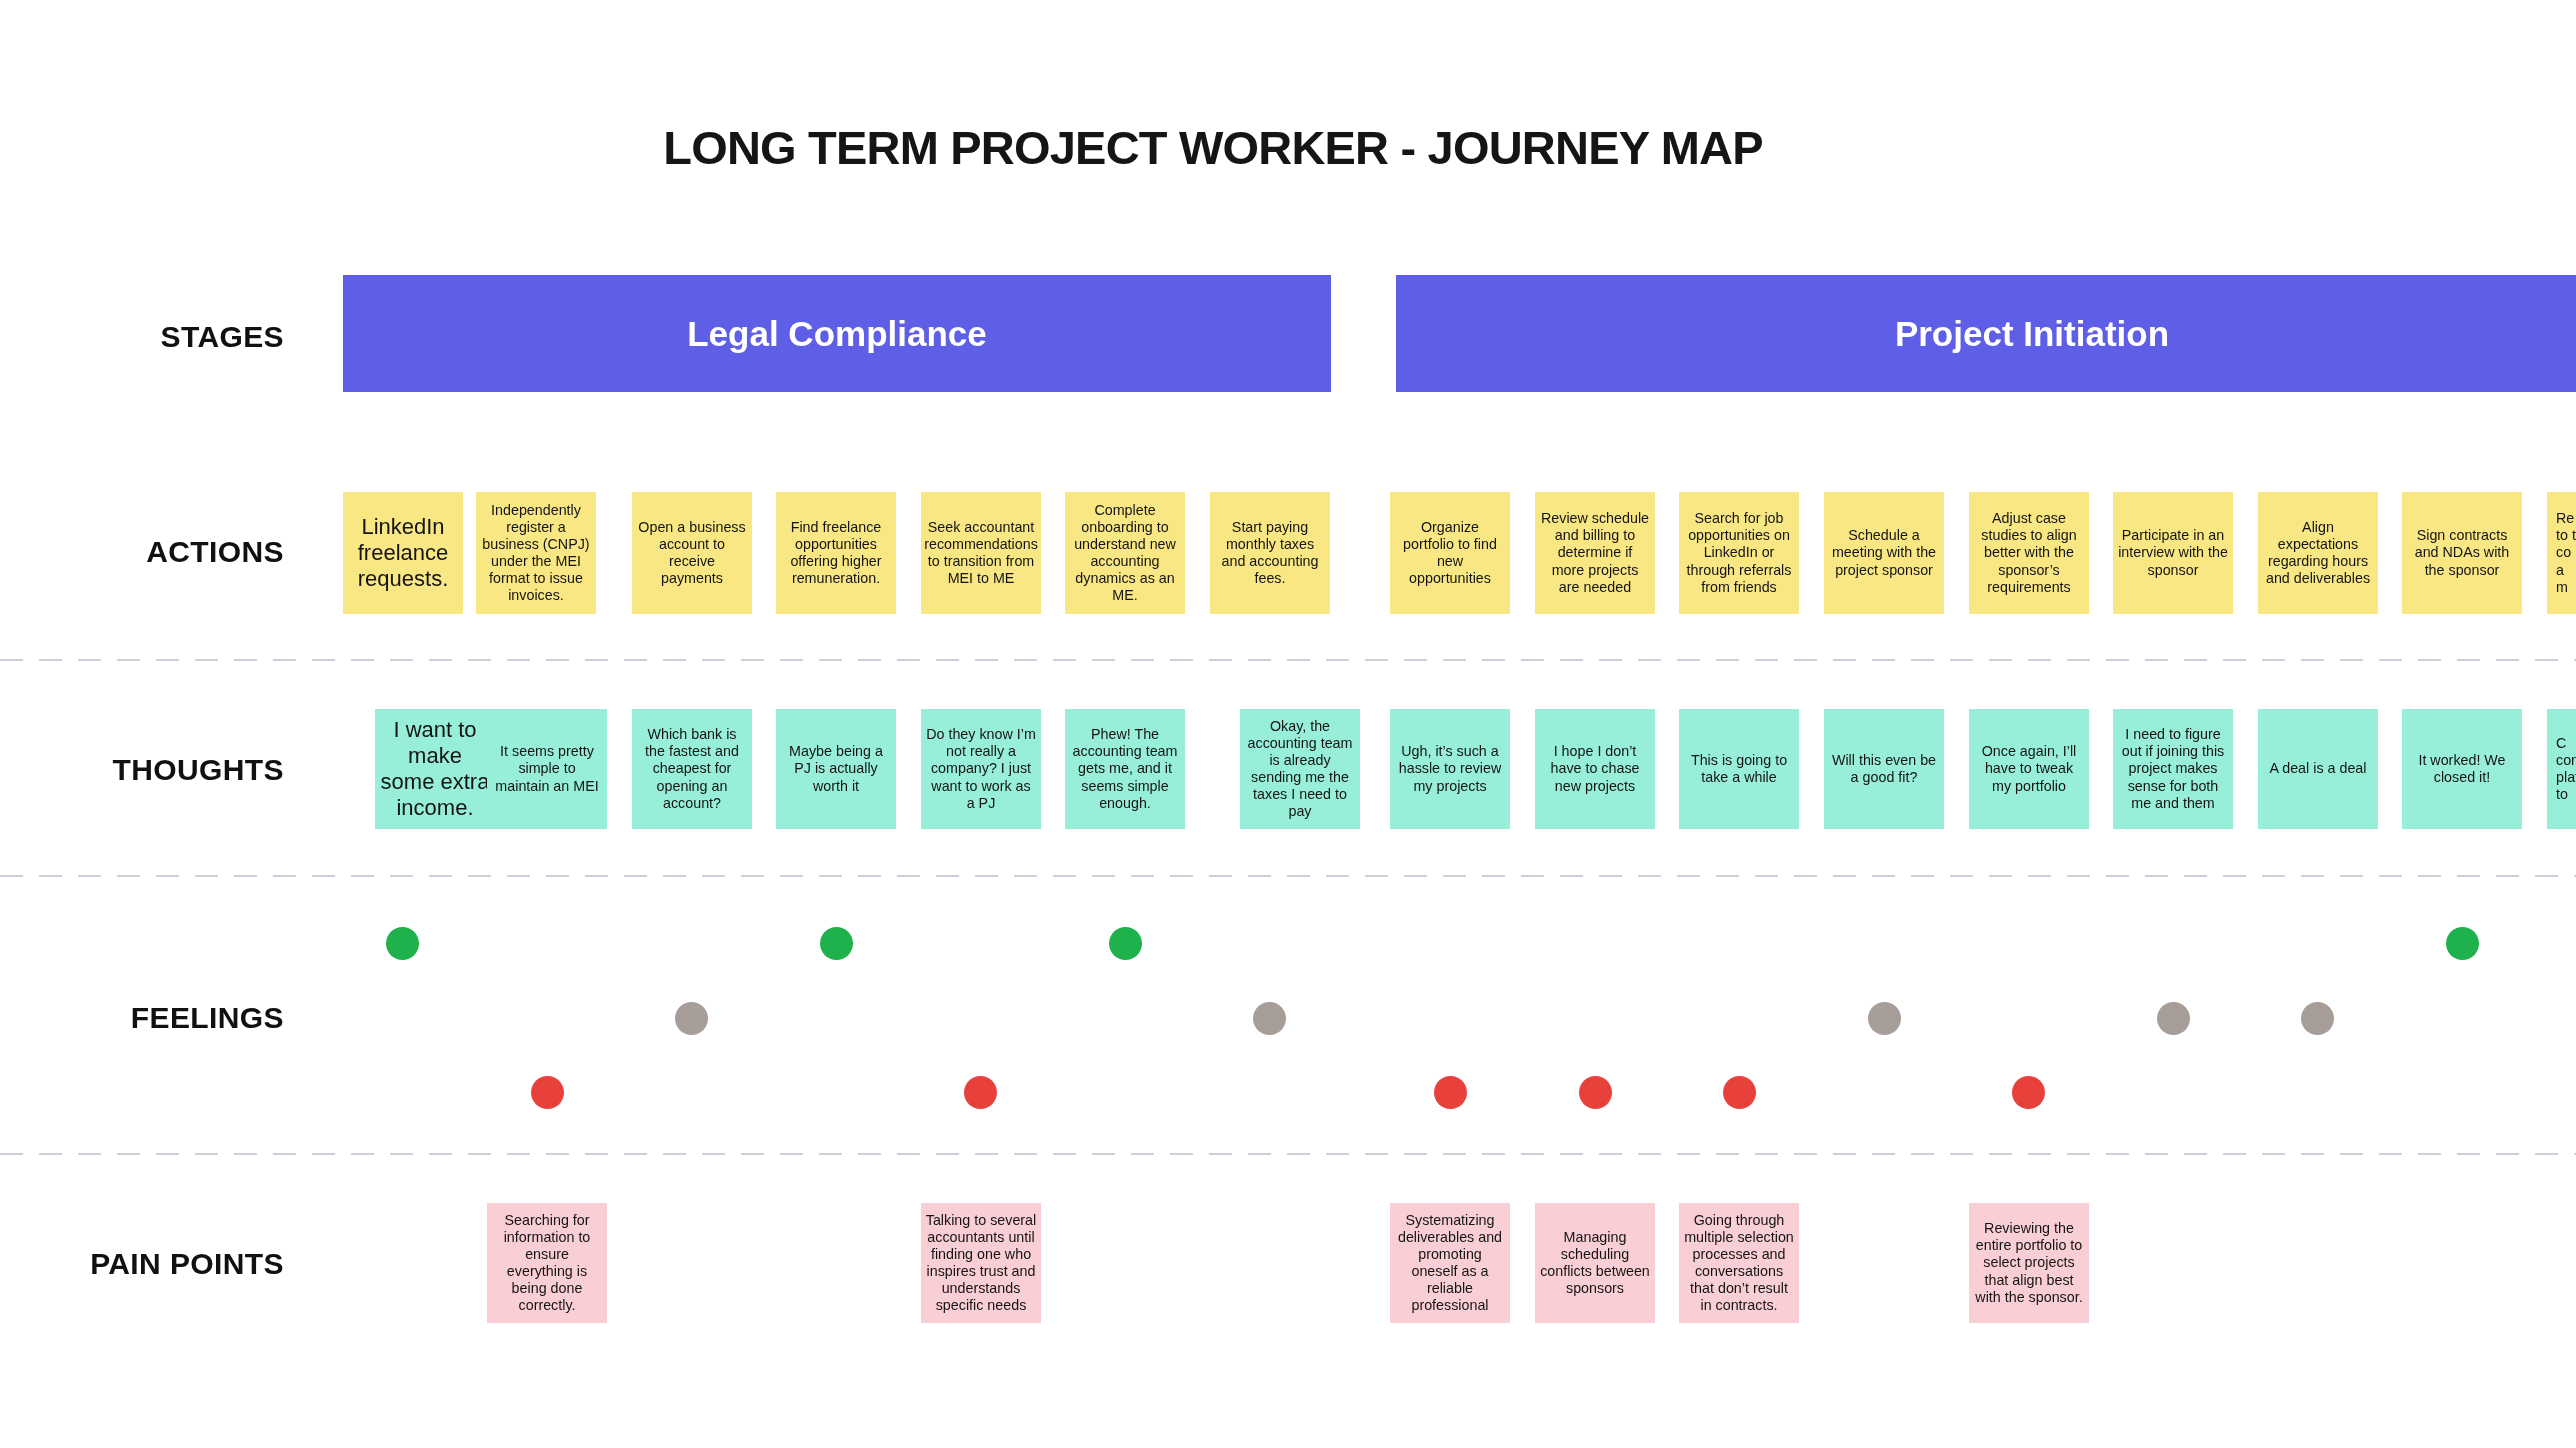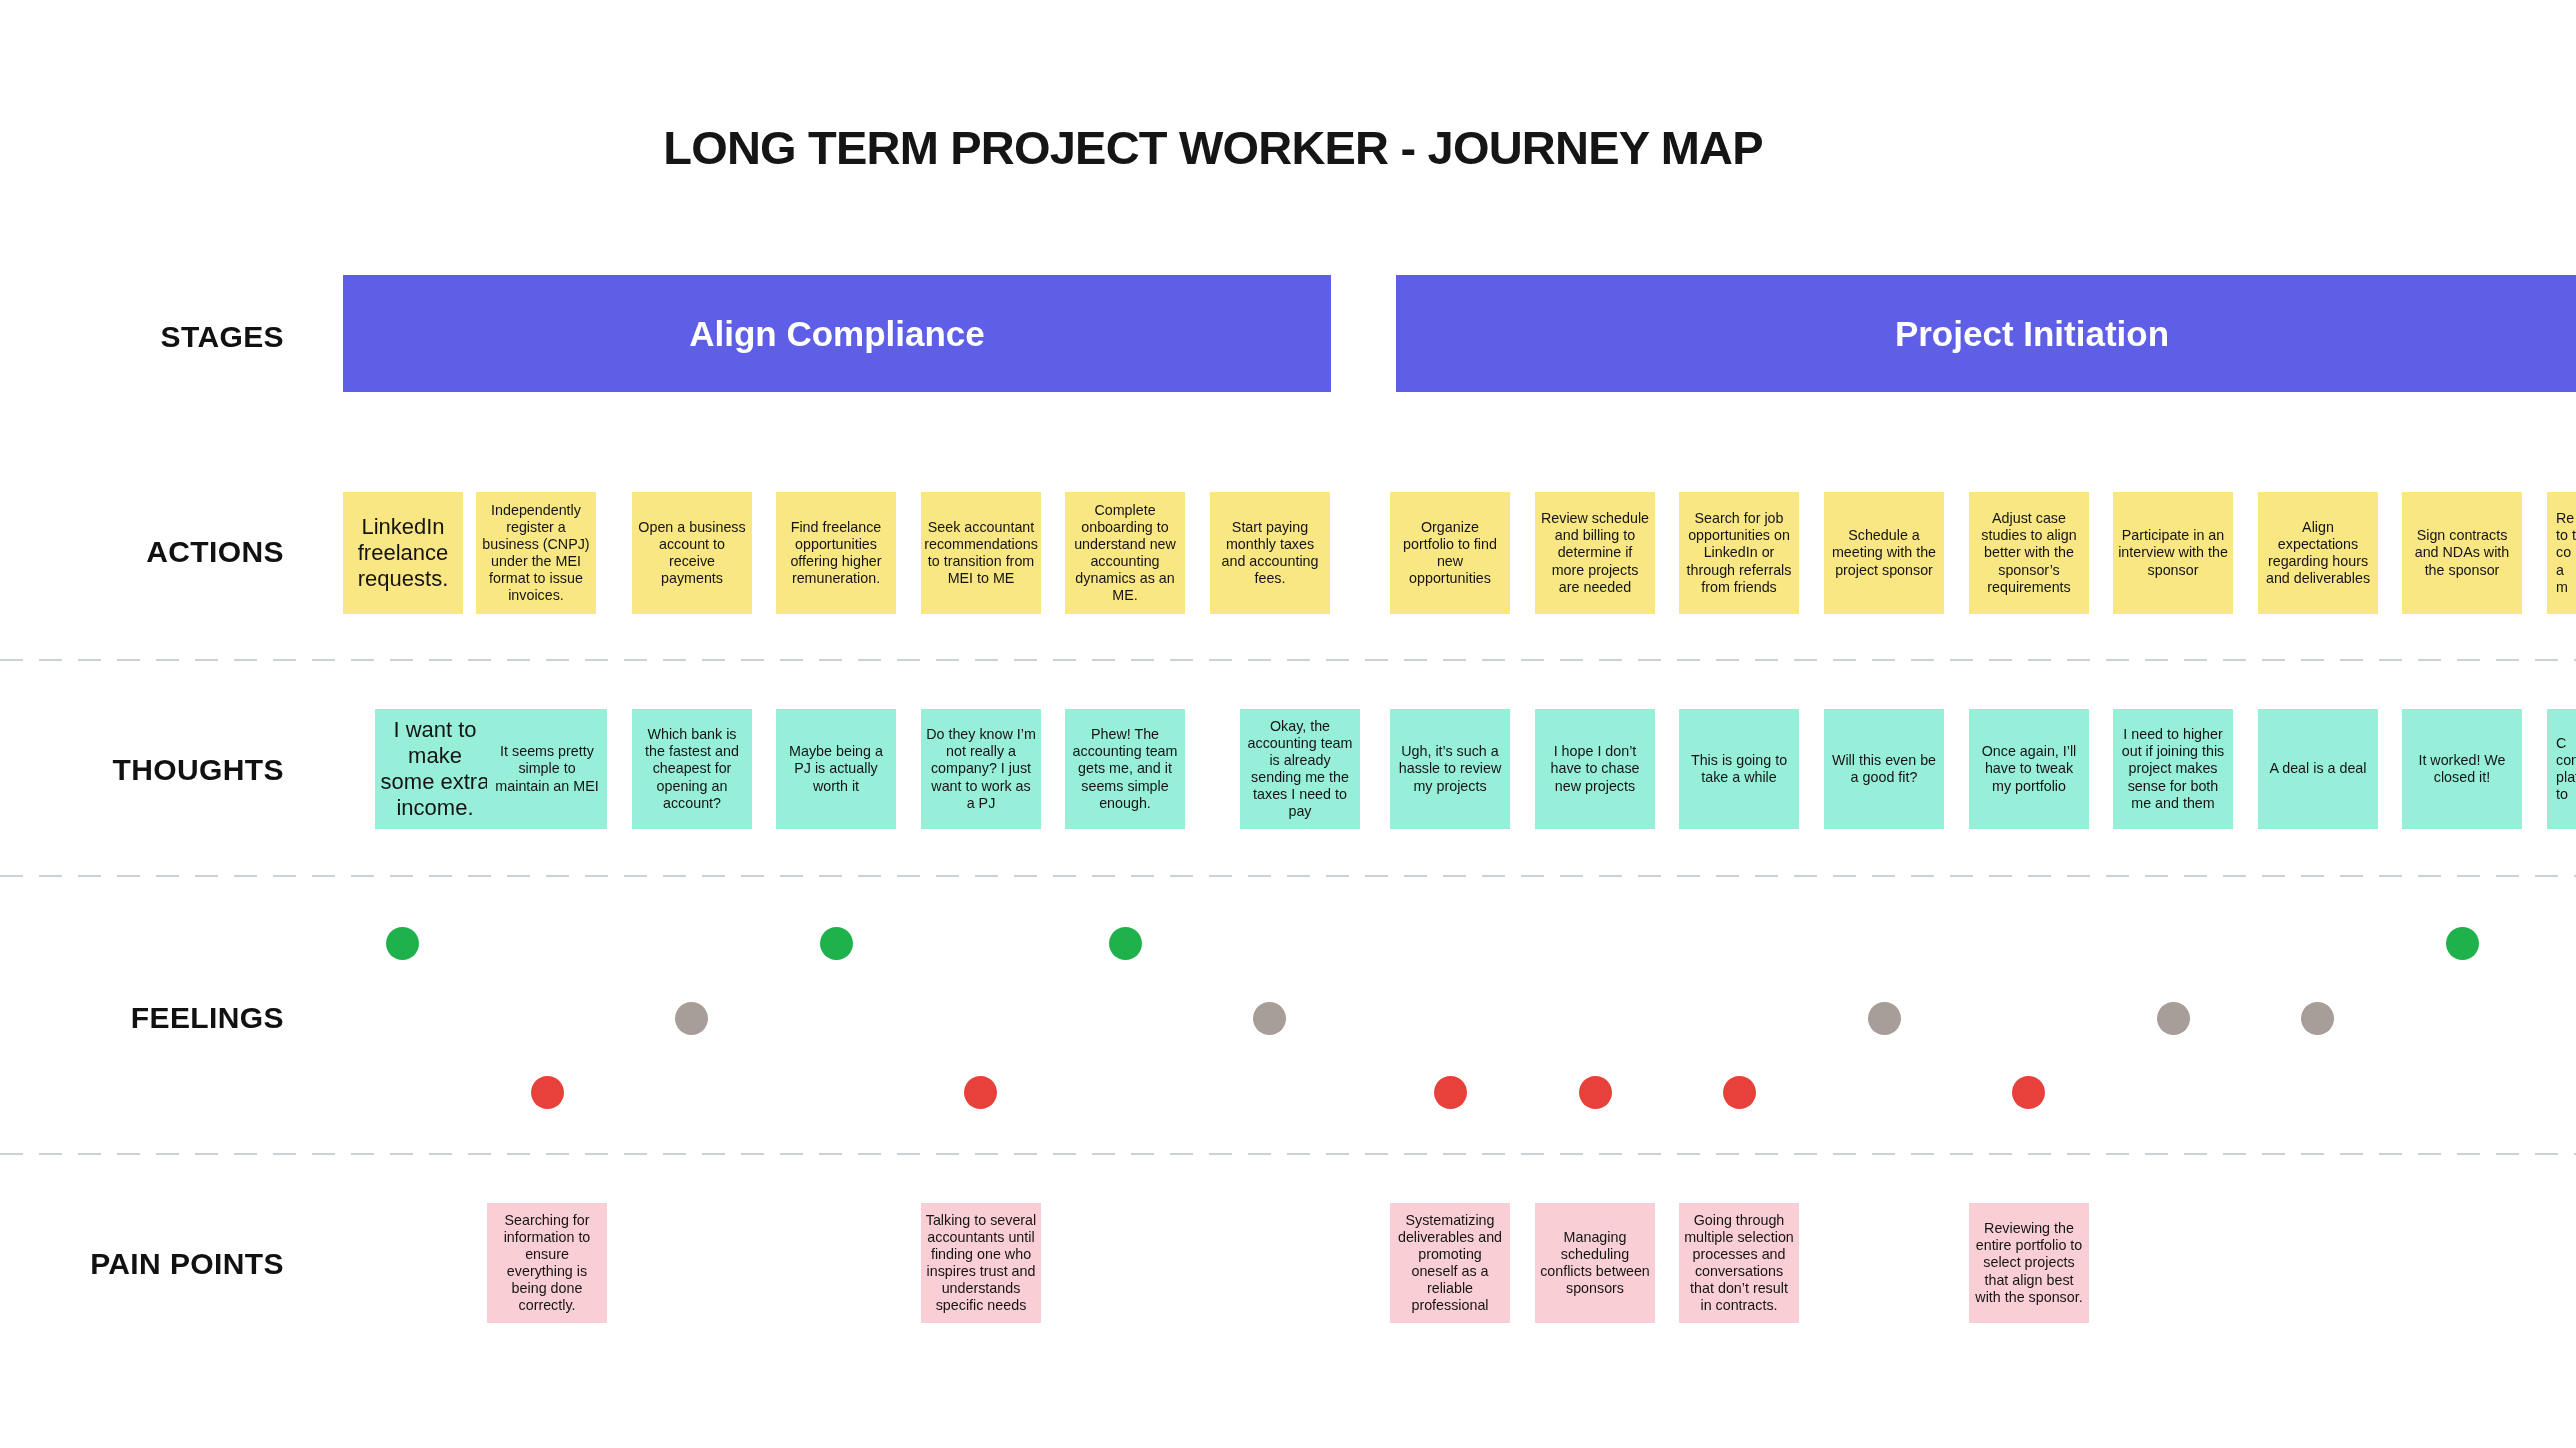--- a/index.html
+++ b/index.html
@@ -41,21 +41,21 @@
 
 <div class="page-title">LONG TERM PROJECT WORKER - JOURNEY MAP</div>
 
 <div class="row-label" style="top:314px;">STAGES</div>
 <div class="row-label" style="top:529px;">ACTIONS</div>
 <div class="row-label" style="top:747px;">THOUGHTS</div>
 <div class="row-label" style="top:995px;">FEELINGS</div>
 <div class="row-label" style="top:1241px;">PAIN POINTS</div>
 
 <div class="stage-bar" style="left:343px;width:988px;">
-  <span>Align Compliance</span>
+  <span>Legal Compliance</span>
 </div>
 <div class="stage-bar" style="left:1396px;width:1272px;">
   <span>Project Initiation</span>
 </div>
 
 <div class="dash-line" style="top:659px;"></div>
 <div class="dash-line" style="top:875px;"></div>
 <div class="dash-line" style="top:1153px;"></div>
 
 <div id="notes-layer">
@@ -95,21 +95,21 @@
     <div class="note pain" style="left: 1679px;">Going through multiple selection processes and conversations that don’t result in contracts.</div>
     <div class="dot" style="left: 1723px; top: 1076px; background: rgb(232, 65, 60);"></div>
     <div class="note action" style="left: 1824px;">Schedule a meeting with the project sponsor</div>
     <div class="note thought" style="left: 1824px;">Will this even be a good fit?</div>
     <div class="dot" style="left: 1868px; top: 1002px; background: rgb(168, 158, 153);"></div>
     <div class="note action" style="left: 1969px;">Adjust case studies to align better with the sponsor’s requirements</div>
     <div class="note thought" style="left: 1969px;">Once again, I’ll have to tweak my portfolio</div>
     <div class="note pain" style="left: 1969px;">Reviewing the entire portfolio to select projects that align best with the sponsor.</div>
     <div class="dot" style="left: 2012px; top: 1076px; background: rgb(232, 65, 60);"></div>
     <div class="note action" style="left: 2113px;">Participate in an interview with the sponsor</div>
-    <div class="note thought" style="left: 2113px;">I need to higher out if joining this project makes sense for both me and them</div>
+    <div class="note thought" style="left: 2113px;">I need to figure out if joining this project makes sense for both me and them</div>
     <div class="dot" style="left: 2157px; top: 1002px; background: rgb(168, 158, 153);"></div>
     <div class="note action" style="left: 2258px;">Align expectations regarding hours and deliverables</div>
     <div class="note thought" style="left: 2258px;">A deal is a deal</div>
     <div class="dot" style="left: 2301px; top: 1002px; background: rgb(168, 158, 153);"></div>
     <div class="note action" style="left: 2402px;">Sign contracts and NDAs with the sponsor</div>
     <div class="note thought" style="left: 2402px;">It worked! We closed it!</div>
     <div class="dot" style="left: 2446px; top: 927px; background: rgb(31, 177, 76);"></div>
     <div class="note action clip-left" style="left: 2547px;">Re
 to t
 co

